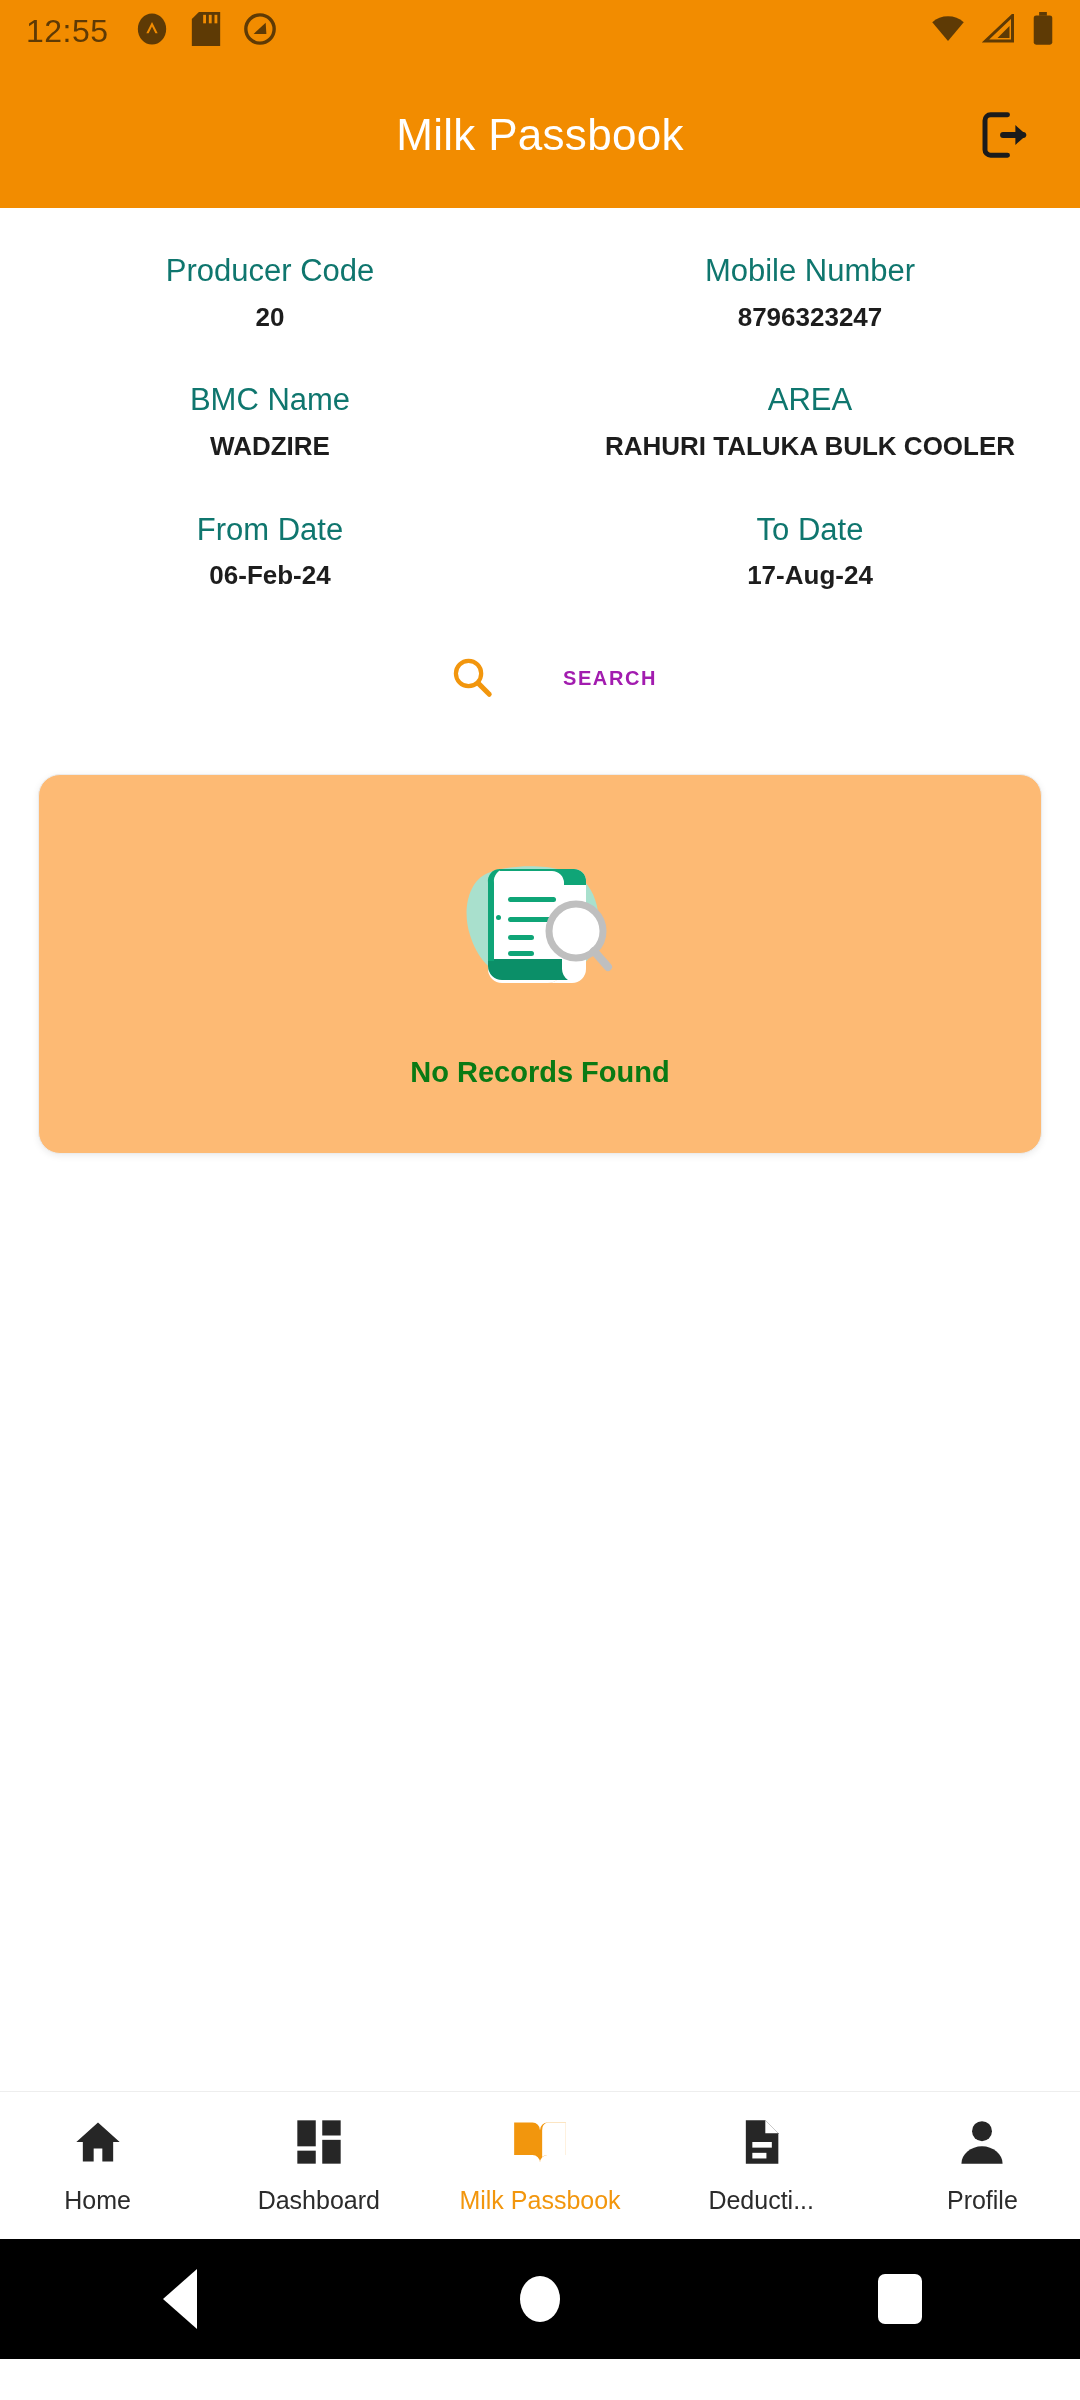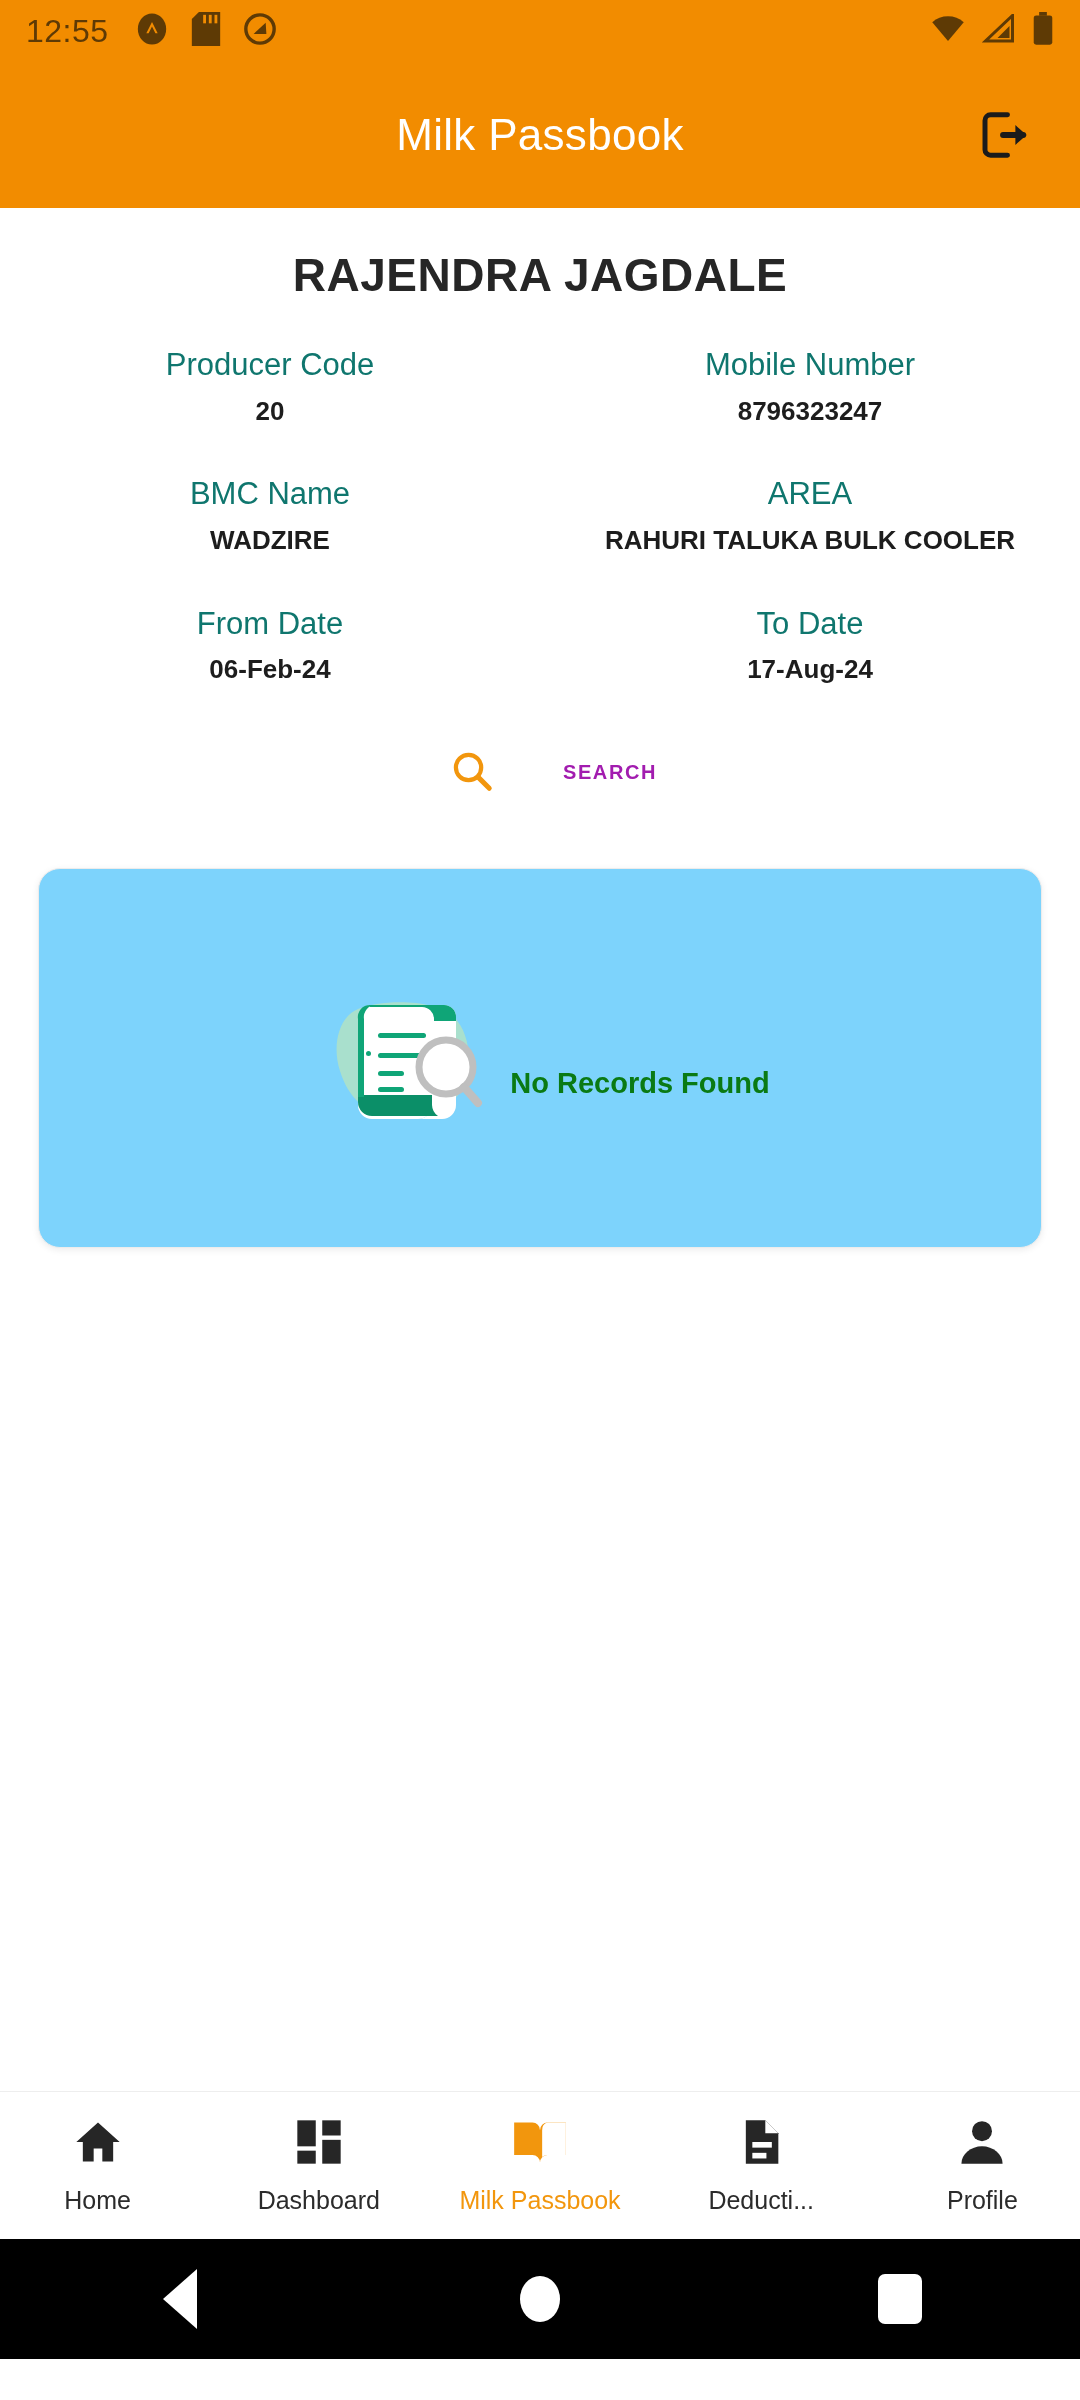--- a/index.html
+++ b/index.html
@@ -59,23 +59,23 @@
     margin-top:62px; display:flex; align-items:center; justify-content:center;
     gap:68px; padding-left:26px;
   }
   .search-label{
     color:#a21caf; font-size:20px; font-weight:bold; letter-spacing:1.6px;
   }
 
   
   .card{
     margin:70px auto 0; width:1004px; height:380px;
-    background:#7dd3fc; border:1px solid #ececec; border-radius:22px;
+    background:#fdba74; border:1px solid #ececec; border-radius:22px;
     box-shadow:0 2px 7px rgba(0,0,0,.08);
-    display:flex; flex-direction:row; align-items:center; justify-content:center;
+    display:flex; flex-direction:column; align-items:center; justify-content:center;
   }
   .empty-illu{ width:200px; height:165px; }
   .empty-text{
     margin-top:52px; color:#0a7a14; font-size:29px; font-weight:bold;
   }
 
   
   .bottomnav{
     position:absolute; bottom:120px; left:0; width:1080px; height:148px;
     background:#fff; border-top:1px solid #eeeeee;
@@ -158,21 +158,20 @@
       <svg width="54" height="54" viewBox="0 0 24 24">
         <path d="M14 3 H6.5 A2.5 2.5 0 0 0 4 5.5 v13 A2.5 2.5 0 0 0 6.5 21 H14" fill="none" stroke="#1b1b1b" stroke-width="2.2" stroke-linecap="round"></path>
         <path d="M12 12 H21" stroke="#1b1b1b" stroke-width="2.6" stroke-linecap="round"></path>
         <path d="M17.5 7.6 L22.5 12 L17.5 16.4 Z" fill="#1b1b1b"></path>
       </svg>
     </span>
   </div>
 
   <div class="content">
 
-    <div class="producer-name">RAJENDRA JAGDALE</div>
 
     <div class="info-grid">
 
       <div class="info-row">
         <div class="info-cell">
           <div class="info-label">Producer Code</div>
           <div class="info-value">20</div>
         </div>
         <div class="info-cell">
           <div class="info-label">Mobile Number</div>

